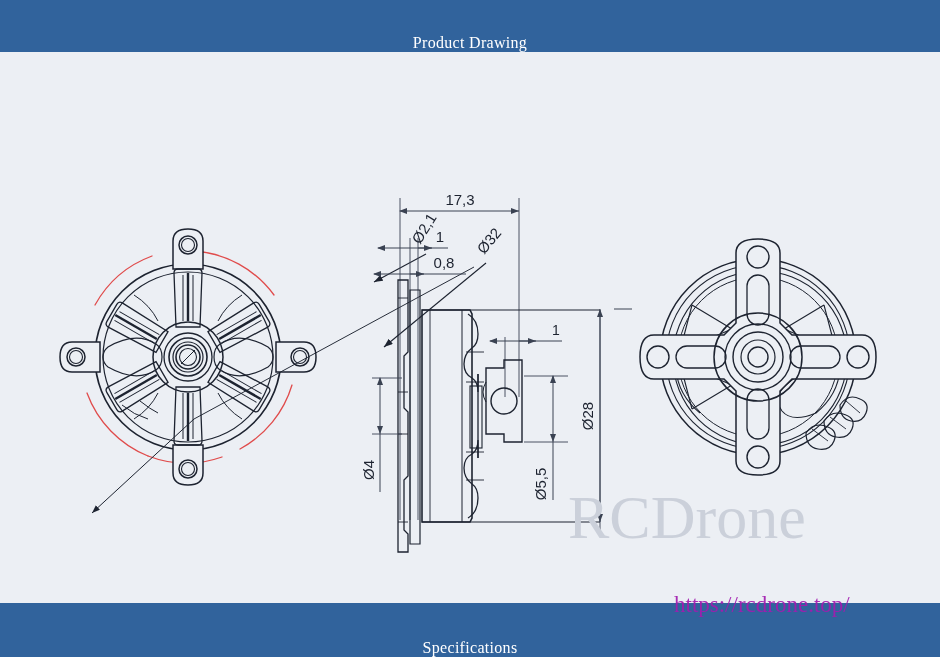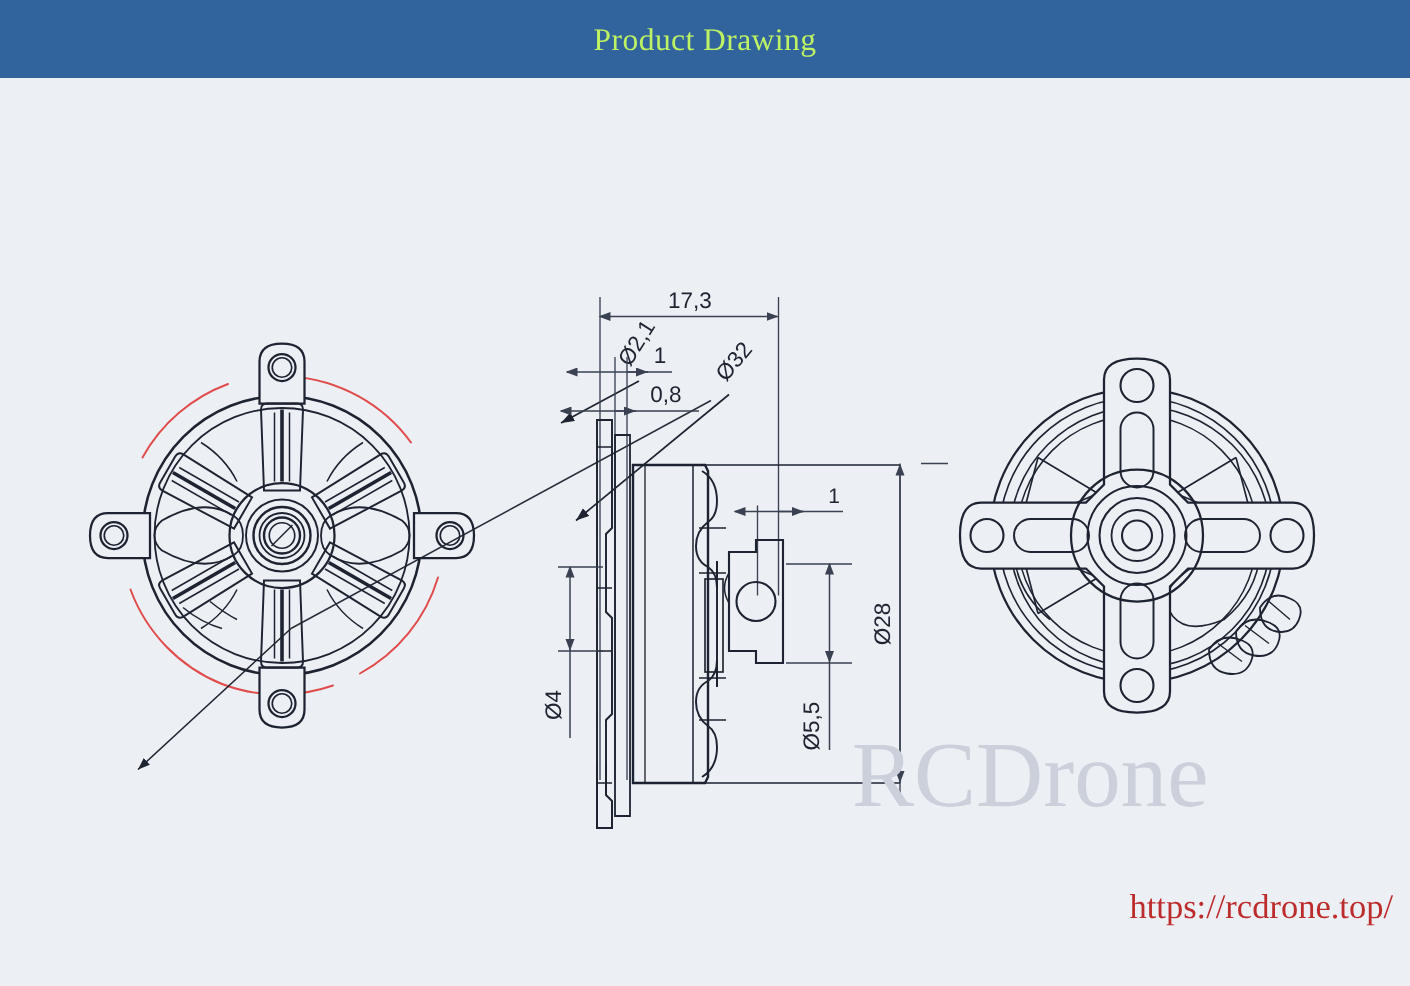--- a/index.html
+++ b/index.html
@@ -13,23 +13,23 @@
   }
   #page{
     position:relative;
     width:940px;height:657px;
     background:#eceff4;
     overflow:hidden;
   }
   .banner{
     position:absolute;left:0;width:940px;
     background:#31639c;
-    color:#bef264;
-    display:flex;align-items:center;justify-content:center;
-    font-size:21px;
+    color:#ffffff;
+    display:flex;align-items:flex-end;justify-content:center;
+    font-size:16px;
     letter-spacing:.3px;
     font-family:"Liberation Serif", serif;
     z-index:6;
   }
   #header-banner{top:0;height:52px;}
   #footer-banner{top:603px;height:54px;}
 
   #canvas-area{
     position:absolute;left:0;top:52px;
     width:940px;height:551px;
@@ -45,23 +45,23 @@
     user-select:none;
     white-space:nowrap;
   }
   #watermark-brand{
     left:568px;top:430px;
     font-size:62px;
     color:#cbd0da;
     z-index:4;
   }
   #watermark-url{
-    left:753px;top:592px;
+    left:674px;top:592px;
     font-size:23px;
-    color:#b91c1c;
+    color:#a21caf;
     z-index:7;
     opacity:.92;
   }
 </style>
 </head>
 <body>
 
 <div id="page">
 
   <div class="banner" id="header-banner">
@@ -347,16 +347,19 @@
           <circle cx="0" cy="0" r="10" stroke-width="1.4"></circle>
         </g>
       </g>
 
       <line x1="614" y1="257" x2="632" y2="257" stroke="#3a4252" stroke-width="1"></line>
     </svg>
 
     <div class="wm" id="watermark-brand">RCDrone</div>
   </div>
 
+  <div class="banner" id="footer-banner">
+    <span>Specifications</span>
+  </div>
 
   <div class="wm" id="watermark-url">https://rcdrone.top/</div>
 
 </div>
 
 </body></html>

